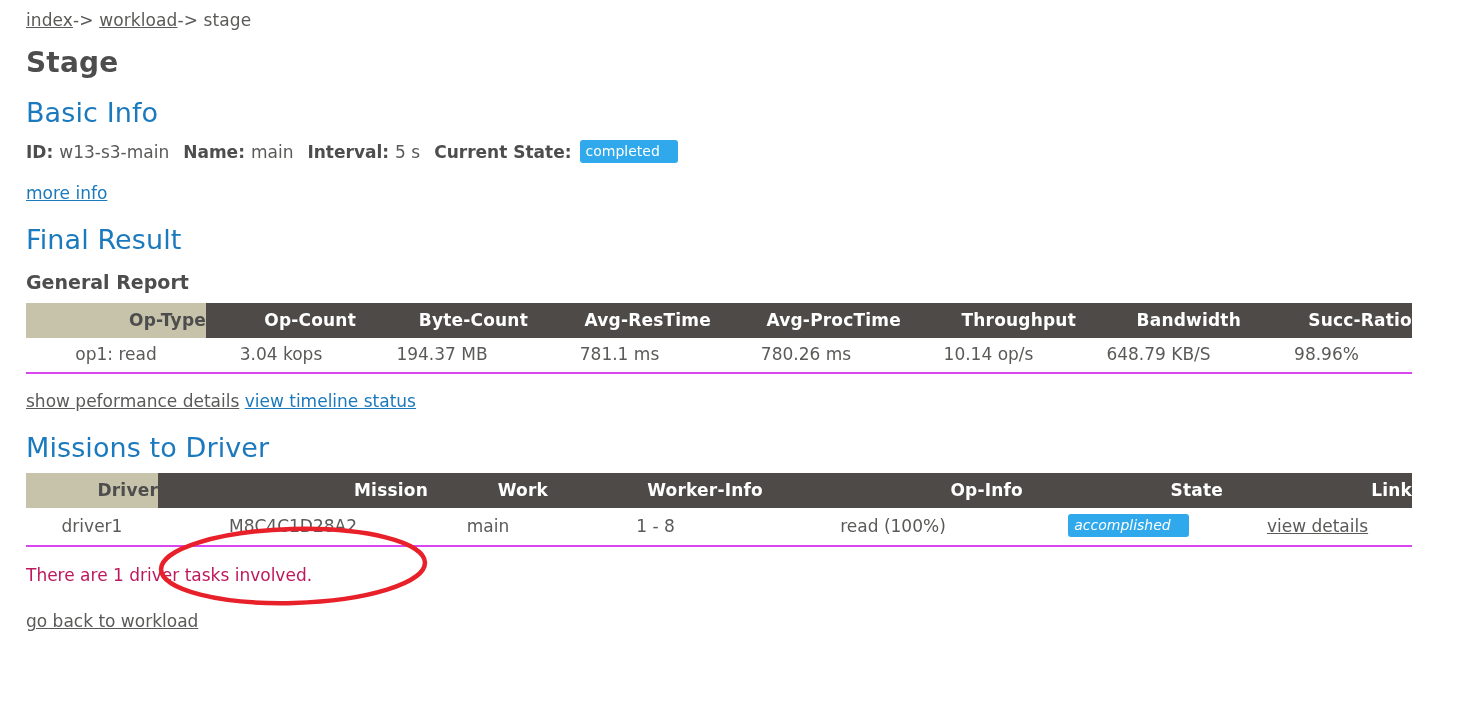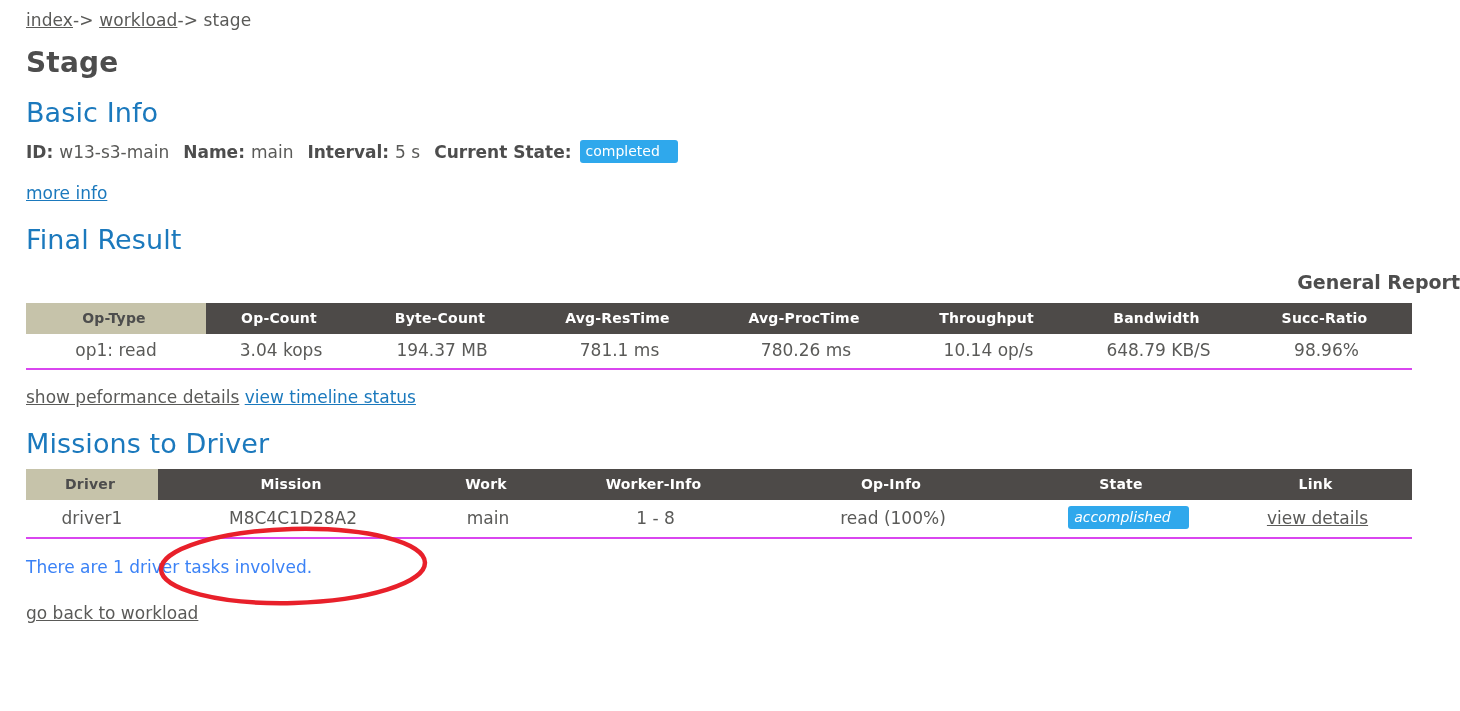--- a/index.html
+++ b/index.html
@@ -47,21 +47,20 @@
     font-weight: normal;
     color: #1b79bd;
     margin: 18px 0 10px 0;
     letter-spacing: .1px;
   }
   h3.subsection {
     font-size: 19px;
     font-weight: bold;
     color: #4d4d4d;
     margin: 16px 0 10px 0;
-    text-align: right;
   }
 
   
   .info-line {
     font-size: 17px;
     color: #5a5a58;
     margin: 6px 0 0 0;
     line-height: 28px;
     white-space: nowrap;
   }
@@ -104,24 +103,24 @@
   
   table.report {
     border-collapse: collapse;
     width: 1386px;
     table-layout: fixed;
     margin-top: 6px;
   }
   table.report thead th {
     background: #4d4a48;
     color: #ffffff;
-    font-size: 14px;
+    font-size: 17px;
     font-weight: bold;
-    padding: 7px 8px 8px 4px;
-    text-align: center;
+    padding: 7px 0 8px 4px;
+    text-align: right;
     letter-spacing: .2px;
   }
   table.report thead th.first-col {
     background: #c6c3aa;
     color: #4d4d4d;
   }
   table.report tbody td {
     font-size: 17px;
     color: #5a5a58;
     text-align: center;
@@ -152,21 +151,21 @@
   
   .mt col.m0 { width: 132px; }
   .mt col.m1 { width: 270px; }
   .mt col.m2 { width: 120px; }
   .mt col.m3 { width: 215px; }
   .mt col.m4 { width: 260px; }
   .mt col.m5 { width: 200px; }
   .mt col.m6 { width: 189px; }
 
   .note-warning {
-    color: #3b82f6;
+    color: #be185d;
     font-size: 17px;
     margin: 16px 0 0 0;
     line-height: 24px;
   }
   .footer-link {
     font-size: 17px;
     margin: 22px 0 0 0;
     line-height: 24px;
   }
 

